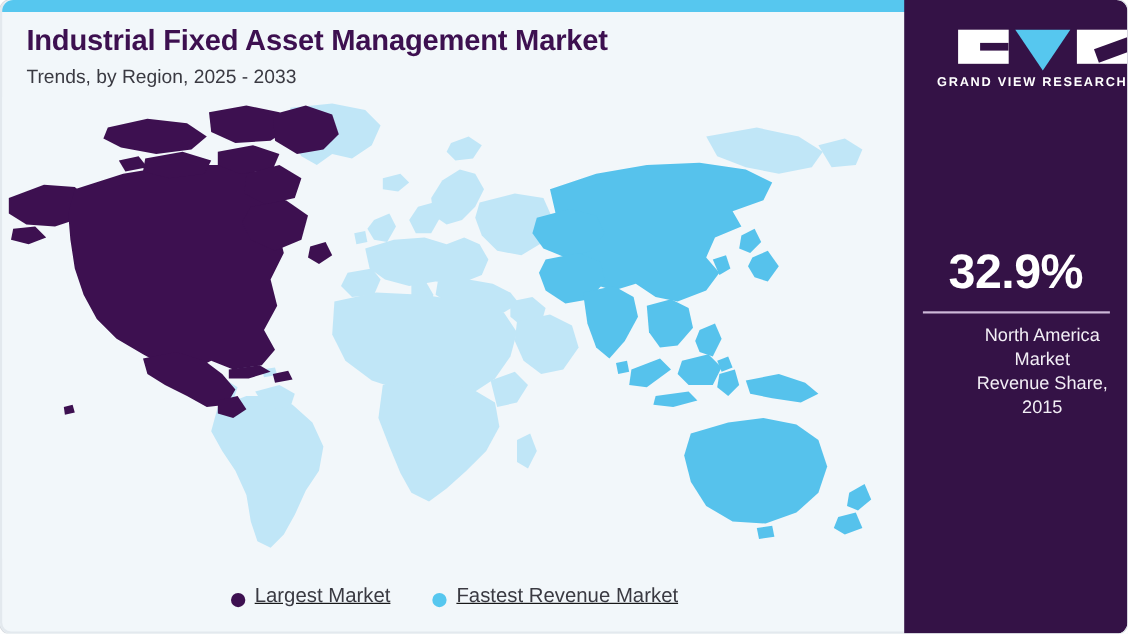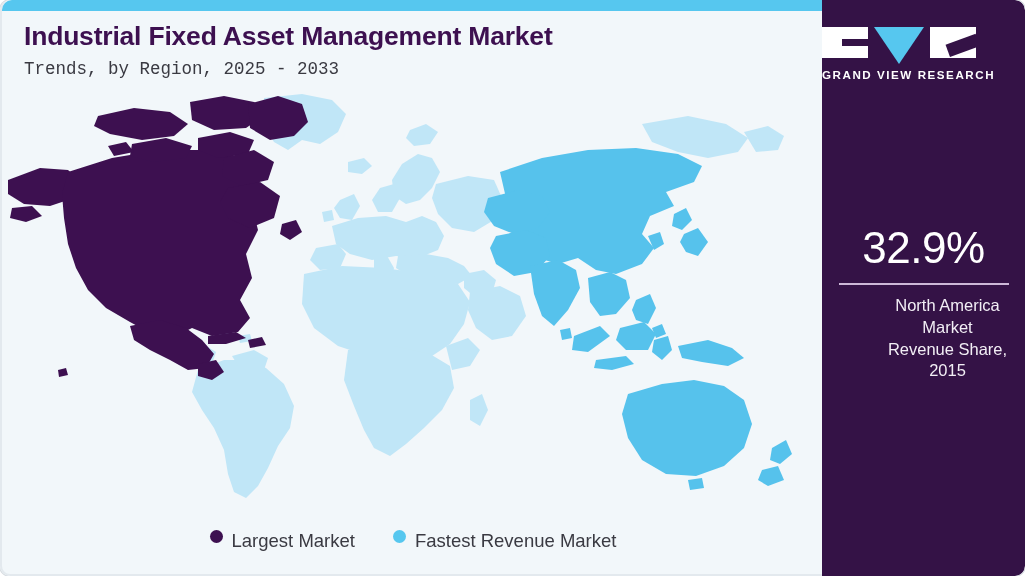--- a/index.html
+++ b/index.html
@@ -56,21 +56,20 @@
     color: #3d1050;
     letter-spacing: -0.2px;
     line-height: 1.12;
     margin: 0;
   }
   #subtitle {
     font-size: 17.5px;
     color: #3a3a42;
     margin: 7px 0 0 0;
     line-height: 1.15;
-    font-family: Liberation Mono, monospace;
   }
   
   #map-wrap {
     position: absolute;
     left: 0;
     top: 88px;
     width: 822px;
     height: 420px;
   }
   #map-wrap svg { display: block; width: 100%; height: 100%; }
@@ -80,22 +79,23 @@
     left: 0;
     top: 530px;
     width: 822px;
     display: flex;
     justify-content: center;
     align-items: center;
     gap: 38px;
   }
   .legend-item {
     display: flex;
-    align-items: flex-start;
+    align-items: flex-end;
     gap: 9px;
+    text-decoration: underline;
   }
   .legend-dot {
     width: 13px;
     height: 13px;
     border-radius: 50%;
     flex: 0 0 auto;
   }
   .legend-label {
     font-size: 18.5px;
     color: #3a3a42;
@@ -114,21 +114,21 @@
     overflow: hidden;
   }
   
   #logo {
     position: absolute;
     left: 0;
     top: 27px;
     width: 203px;
     display: flex;
     flex-direction: column;
-    align-items: flex-start;
+    align-items: flex-end;
   }
   #logo-marks {
     display: flex;
     align-items: flex-start;
     gap: 6px;
     height: 33px;
   }
   .logo-g, .logo-r {
     position: relative;
     width: 46px;
@@ -174,21 +174,21 @@
   
   #stat-block {
     position: absolute;
     left: 0;
     top: 226px;
     width: 203px;
     text-align: center;
   }
   #stat-value {
     font-size: 44px;
-    font-weight: normal;
+    font-weight: bold;
     color: #ffffff;
     line-height: 1;
     letter-spacing: -0.5px;
   }
   #stat-divider {
     width: 170px;
     height: 2px;
     background: #cdb8d8;
     margin: 13px auto 10px auto;
   }

